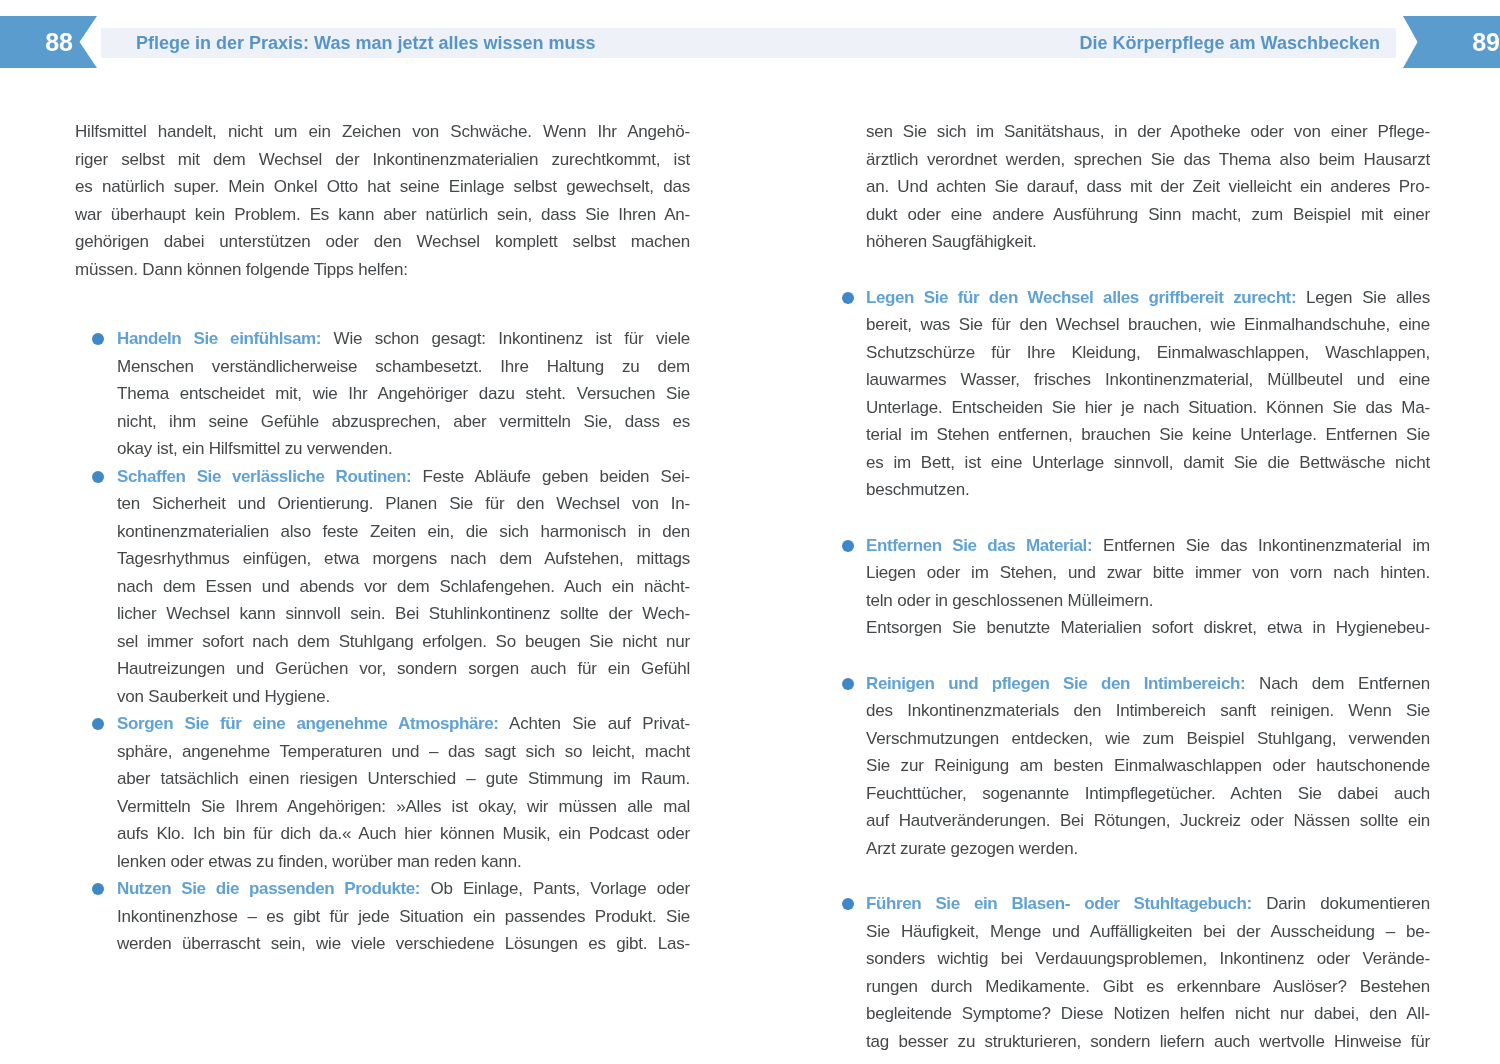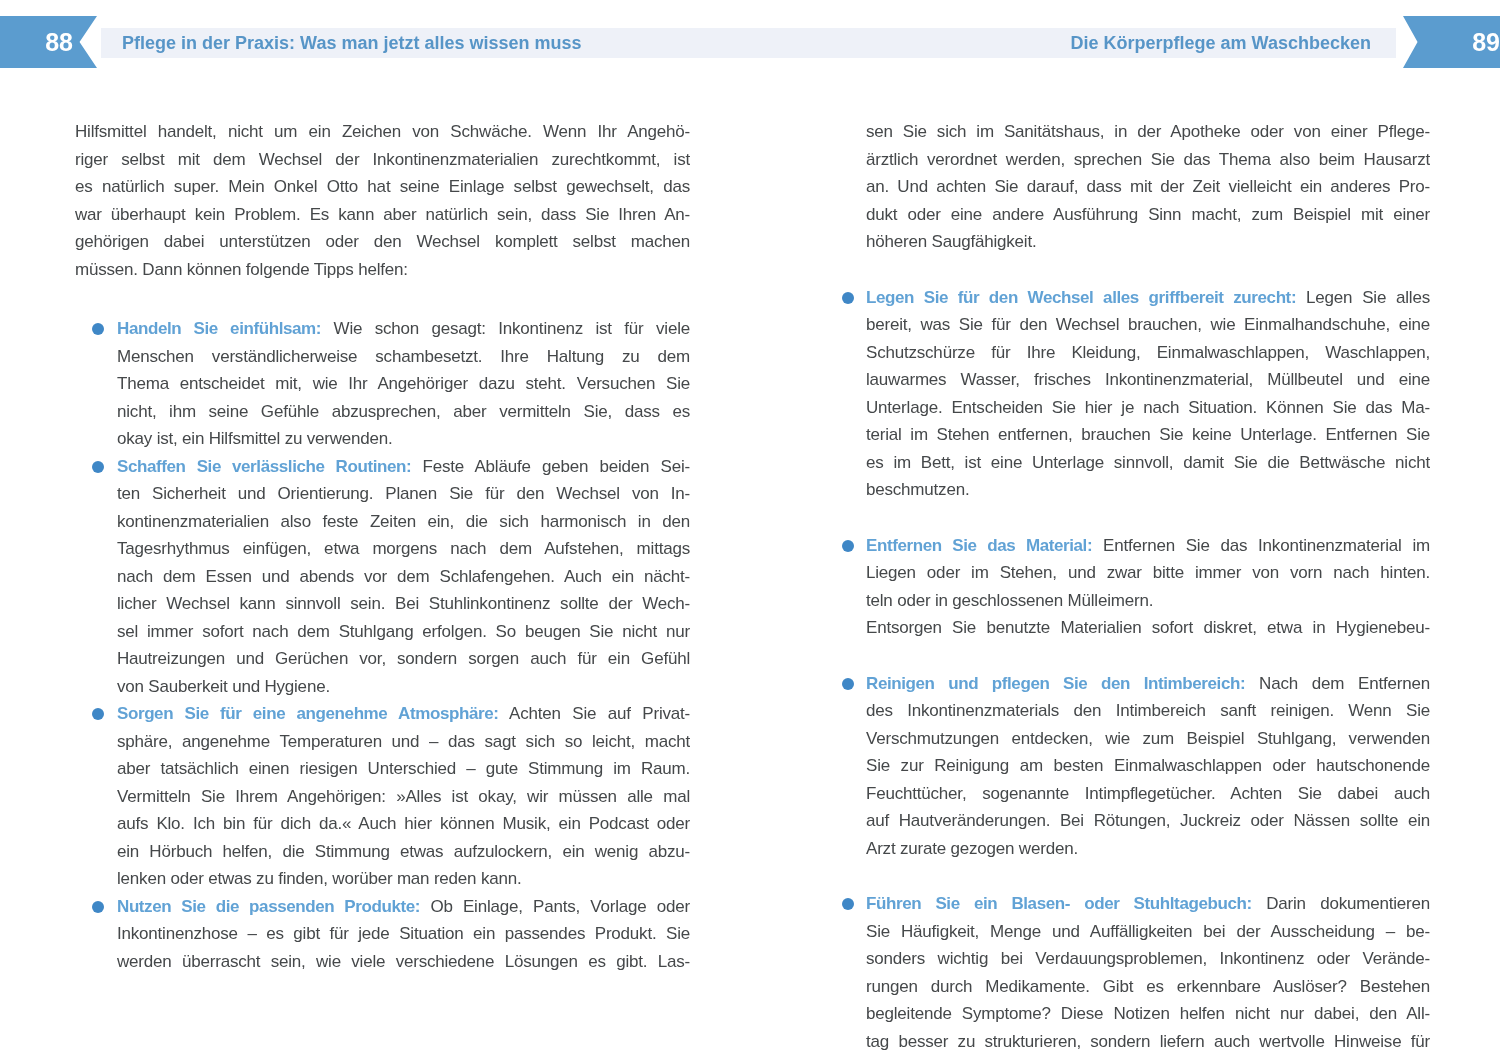--- a/index.html
+++ b/index.html
@@ -37,32 +37,32 @@
   .ribbon.right{
     left:1403px;
     clip-path:polygon(0 0,100% 0,100% 100%,0 100%,15% 50%);
     padding-left:24px;
   }
   .htitle{
     position:absolute;top:28px;height:30px;line-height:30px;
     font-size:18px;font-weight:700;color:var(--title-blue);
     white-space:nowrap;
   }
-  .htitle.left{left:122px;}
-  .htitle.right{right:129px;}
+  .htitle.left{left:136px;}
+  .htitle.right{right:120px;}
   
   .col{
     position:absolute;top:118px;
     font-size:17px;line-height:27.5px;letter-spacing:-0.2px;
     color:var(--body-text);
   }
   .col-left{left:75px;width:615px;}
   .col-right{left:842px;width:588px;}
   .col-right .intro{padding-left:24px;}
-  .col-left  .list{margin-top:32px;}
+  .col-left  .list{margin-top:42px;}
   .col-right .list{margin-top:9px;}
   .ln{
     text-align:justify;
     text-align-last:justify;
     height:27.5px;overflow:hidden;
   }
   .ln.last{text-align-last:left;}
   .item{position:relative;box-sizing:border-box;}
   .col-left  .item{padding-left:42px;}
   .col-right .item{padding-left:24px;margin-top:28px;}
@@ -119,21 +119,20 @@
         <div class="ln">Hautreizungen und Gerüchen vor, sondern sorgen auch für ein Gefühl</div>
         <div class="ln last">von Sauberkeit und Hygiene.</div>
       </div>
       <div class="item">
         <span class="dot"></span>
         <div class="ln"><span class="lead">Sorgen Sie für eine angenehme Atmosphäre:</span> <span>Achten Sie auf Privat-</span></div>
         <div class="ln">sphäre, angenehme Temperaturen und – das sagt sich so leicht, macht</div>
         <div class="ln">aber tatsächlich einen riesigen Unterschied – gute Stimmung im Raum.</div>
         <div class="ln">Vermitteln Sie Ihrem Angehörigen: »Alles ist okay, wir müssen alle mal</div>
         <div class="ln">aufs Klo. Ich bin für dich da.« Auch hier können Musik, ein Podcast oder</div>
-        <div class="ln">ein Hörbuch helfen, die Stimmung etwas aufzulockern, ein wenig abzu-</div>
         <div class="ln last">lenken oder etwas zu finden, worüber man reden kann.</div>
       </div>
       <div class="item">
         <span class="dot"></span>
         <div class="ln"><span class="lead">Nutzen Sie die passenden Produkte:</span> <span>Ob Einlage, Pants, Vorlage oder</span></div>
         <div class="ln">Inkontinenzhose – es gibt für jede Situation ein passendes Produkt. Sie</div>
         <div class="ln">werden überrascht sein, wie viele verschiedene Lösungen es gibt. Las-</div>
       </div>
     </div>
   </div>

